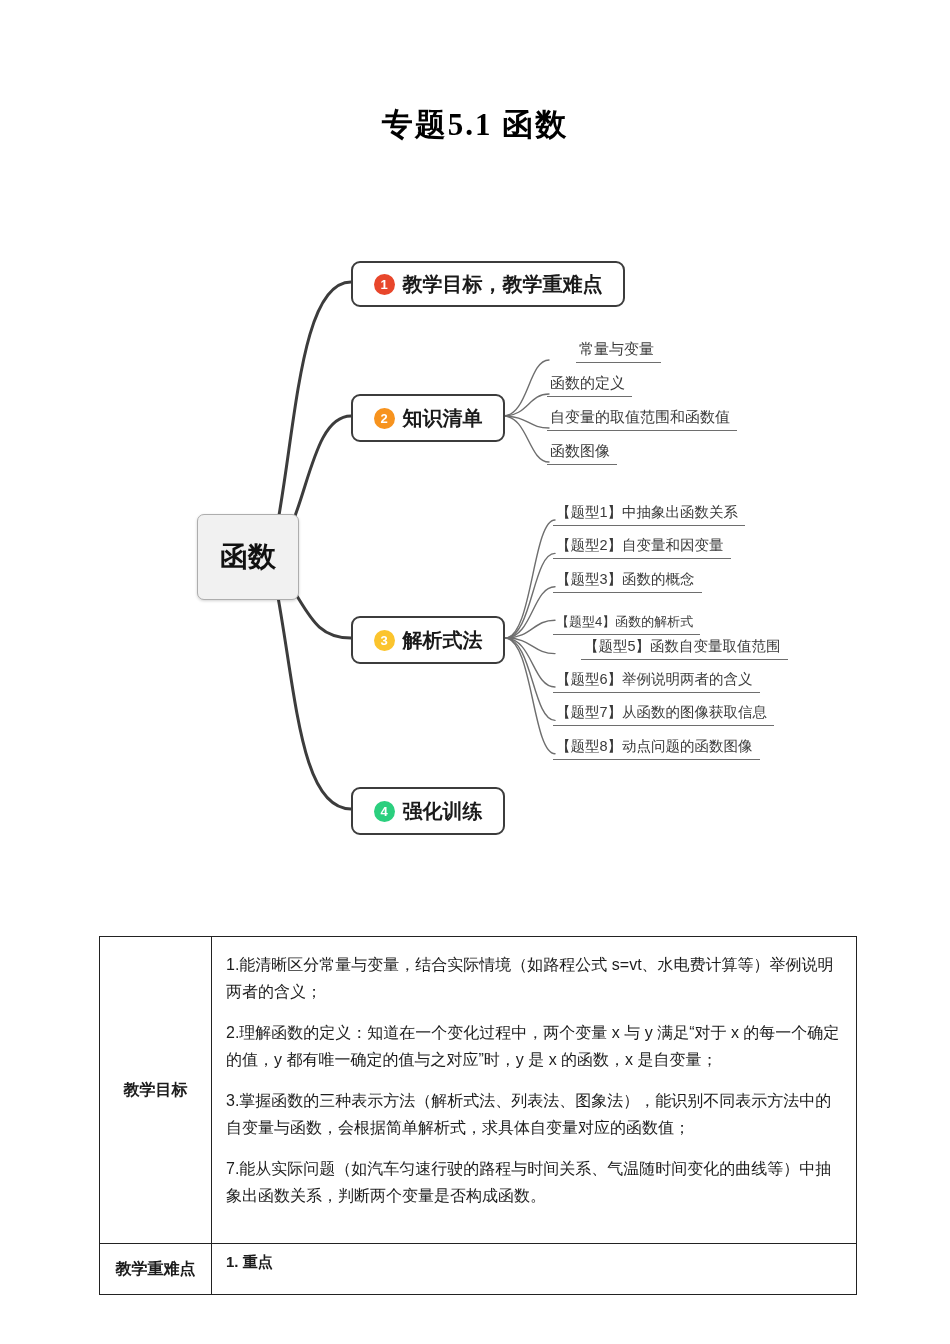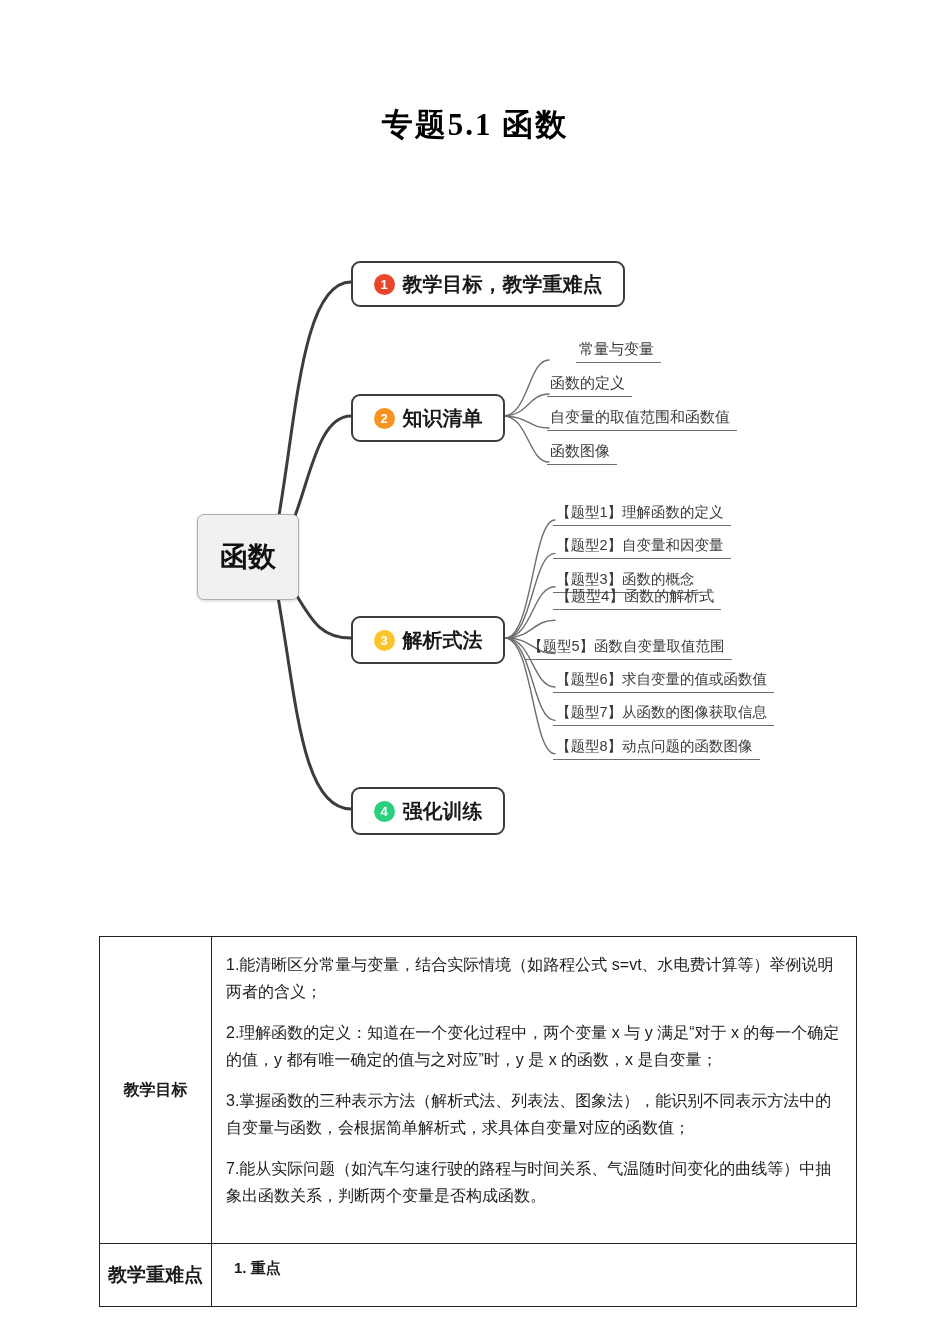--- a/index.html
+++ b/index.html
@@ -41,22 +41,22 @@
 
   
   .obj-table{position:absolute;left:99px;top:936px;width:758px;z-index:2;
     border-collapse:collapse;table-layout:fixed;font-size:16px;color:#1c1c1c;}
   .obj-table td{border:1.4px solid #222;vertical-align:middle;}
   .obj-table .hdr{width:107px;text-align:center;font-weight:700;padding:2px;}
   .obj-table .body-cell{padding:6px 14px 20px 14px;}
   .obj-table .row1 .body-cell{height:258px;vertical-align:top;}
   .obj-table p{margin:8px 0 14px 0;line-height:27px;}
   .obj-table .row2 td{height:24px;}
-  .obj-table .row2 .body-cell p{margin:8px;font-weight:700;font-size:15px;line-height:20px;}
-  .obj-table .row2 .hdr{font-size:19px;}
+  .obj-table .row2 .body-cell p{margin:0;font-weight:700;font-size:15px;line-height:20px;}
+  .obj-table .row2 .hdr{font-size:16px;}
 </style>
 </head>
 <body>
 
 <div class="page">
 
   <div class="doc-title">专题5.1 函数</div>
 
 
   <svg class="mm-lines" viewBox="0 0 950 1344" xmlns="http://www.w3.org/2000/svg">
@@ -98,26 +98,26 @@
   <div class="mm-node n4">
     <span class="badge" style="background: rgb(43, 207, 126);">4</span>
     <span>强化训练</span>
   </div>
 
   <div>
       <div class="mm-child" style="left: 576px; top: 340px; font-size: 15px;">常量与变量</div>
       <div class="mm-child" style="left: 547px; top: 374px; font-size: 15px;">函数的定义</div>
       <div class="mm-child" style="left: 547px; top: 408px; font-size: 15px;">自变量的取值范围和函数值</div>
       <div class="mm-child" style="left: 547px; top: 442px; font-size: 15px;">函数图像</div>
-      <div class="mm-child" style="left: 553px; top: 503px; font-size: 14.5px;">【题型1】理解函数的定义</div>
+      <div class="mm-child" style="left: 553px; top: 503px; font-size: 14.5px;">【题型1】中抽象出函数关系</div>
       <div class="mm-child" style="left: 553px; top: 536.4px; font-size: 14.5px;">【题型2】自变量和因变量</div>
       <div class="mm-child" style="left: 553px; top: 569.8px; font-size: 14.5px;">【题型3】函数的概念</div>
-      <div class="mm-child" style="left: 553px; top: 587px; font-size: 15px;">【题型4】函数的解析式</div>
-      <div class="mm-child" style="left: 525px; top: 636.6px; font-size: 14.5px;">【题型5】函数自变量取值范围</div>
-      <div class="mm-child" style="left: 553px; top: 670px; font-size: 14.5px;">【题型6】求自变量的值或函数值</div>
+      <div class="mm-child" style="left: 553px; top: 613px; font-size: 13px;">【题型4】函数的解析式</div>
+      <div class="mm-child" style="left: 581px; top: 636.6px; font-size: 14.5px;">【题型5】函数自变量取值范围</div>
+      <div class="mm-child" style="left: 553px; top: 670px; font-size: 14.5px;">【题型6】举例说明两者的含义</div>
       <div class="mm-child" style="left: 553px; top: 703.4px; font-size: 14.5px;">【题型7】从函数的图像获取信息</div>
       <div class="mm-child" style="left: 553px; top: 736.8px; font-size: 14.5px;">【题型8】动点问题的函数图像</div>
     </div>
 
 
   <table class="obj-table">
     <tbody>
         <tr class="row1">
       <td class="hdr">教学目标</td>
       <td class="body-cell">

